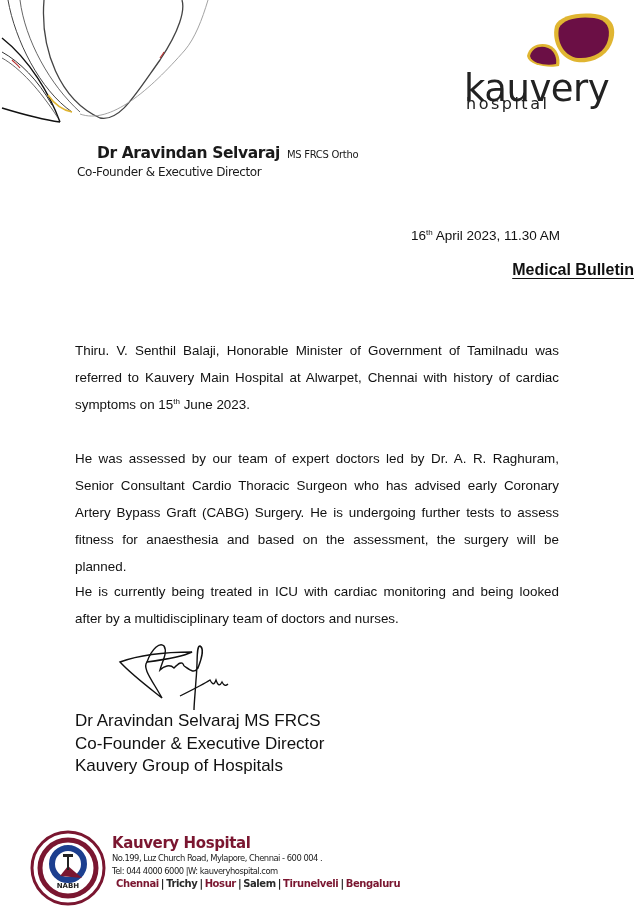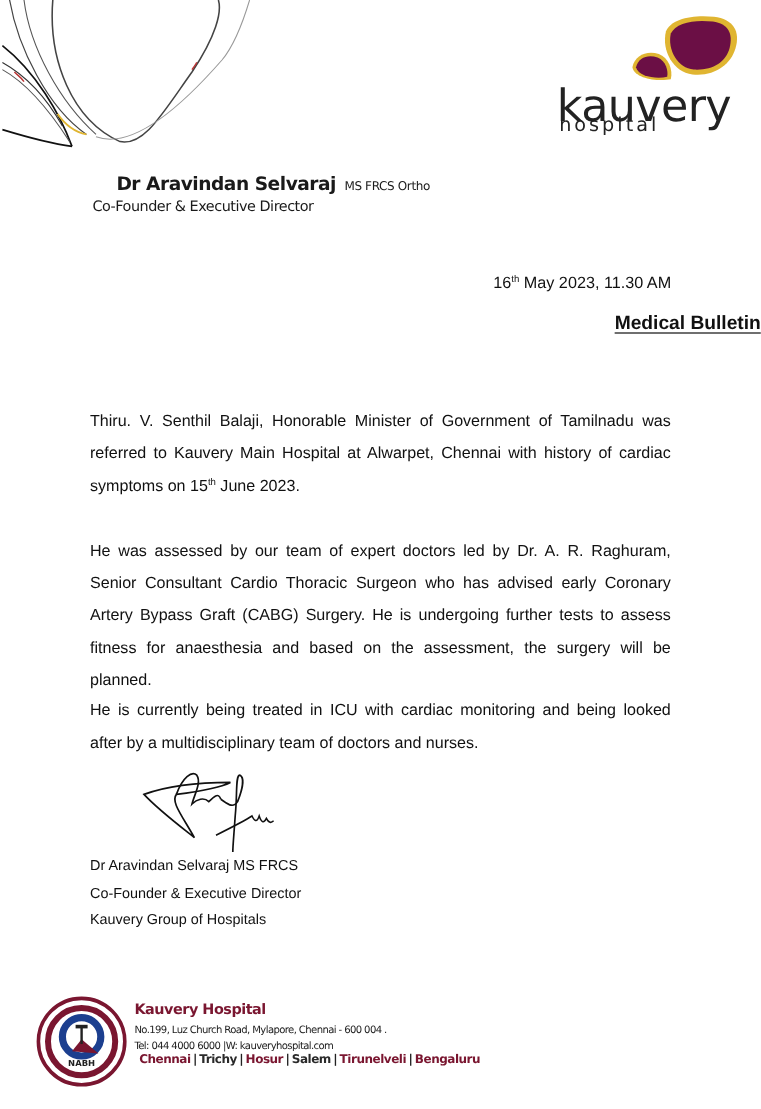--- a/index.html
+++ b/index.html
@@ -41,25 +41,25 @@
     }
     .para {
       left: 75px; width: 484px; font-size: 13.4px; line-height: 27px;
       text-align: justify; color: #111;
     }
     .para sup { font-size: 8px; vertical-align: 5px; line-height: 0; }
     #p1 { top: 337px; }
     #p2 { top: 445px; }
     #p3 { top: 578px; }
     #signature { left: 112px; top: 640px; width: 140px; height: 72px; }
-    .sig-block { left: 75px; top: 710px; font-size: 12px; line-height: 22.5px; color: #111; }
+    .sig-block { left: 75px; top: 710px; font-size: 17px; line-height: 22.5px; color: #111; }
     #nabh { left: 30px; top: 830px; width: 76px; height: 76px; }
     .ft-org {
       left: 112px; top: 834px; font-family: "DejaVu Sans", sans-serif;
-      font-size: 12px; font-weight: bold; color: #7a1630; letter-spacing: -0.4px;
+      font-size: 15px; font-weight: bold; color: #7a1630; letter-spacing: -0.4px;
     }
     .ft-addr {
       left: 112px; top: 853px; font-family: "DejaVu Sans", sans-serif;
       font-size: 8.4px; color: #222; letter-spacing: -0.5px; white-space: nowrap;
     }
     .ft-contact {
       left: 112px; top: 866px; font-family: "DejaVu Sans", sans-serif;
       font-size: 8.4px; color: #222; letter-spacing: -0.5px; white-space: nowrap; text-align: right;
     }
     .ft-cities {
@@ -96,21 +96,21 @@
 <div class="abs logo-hospital">hospital</div>
 
 <div class="abs hdr-name">
   <span>Dr Aravindan Selvaraj</span>
   <span class="hdr-quals">MS FRCS Ortho</span>
 </div>
 <div class="abs hdr-title">Co-Founder &amp; Executive Director</div>
 
 <div class="abs date-line">
   <span>16</span><sup>th</sup>
-  <span>May 2023, 11.30 AM</span>
+  <span>April 2023, 11.30 AM</span>
 </div>
 
 <div class="abs bulletin-title">Medical Bulletin</div>
 
 <div id="p1" class="abs para"><span>Thiru. V. Senthil Balaji, Honorable Minister of Government of Tamilnadu was referred to Kauvery Main Hospital at Alwarpet, Chennai with history of cardiac symptoms on 15</span><sup>th</sup><span> June 2023.</span></div>
 
 <div id="p2" class="abs para">He was assessed by our team of expert doctors led by Dr. A. R. Raghuram, Senior Consultant Cardio Thoracic Surgeon who has advised early Coronary Artery Bypass Graft (CABG) Surgery.  He is undergoing further tests to assess fitness for anaesthesia and based on the assessment, the surgery will be planned.</div>
 
 <div id="p3" class="abs para">He is currently being treated in ICU with cardiac monitoring and being looked after by a multidisciplinary team of doctors and nurses.</div>
 

